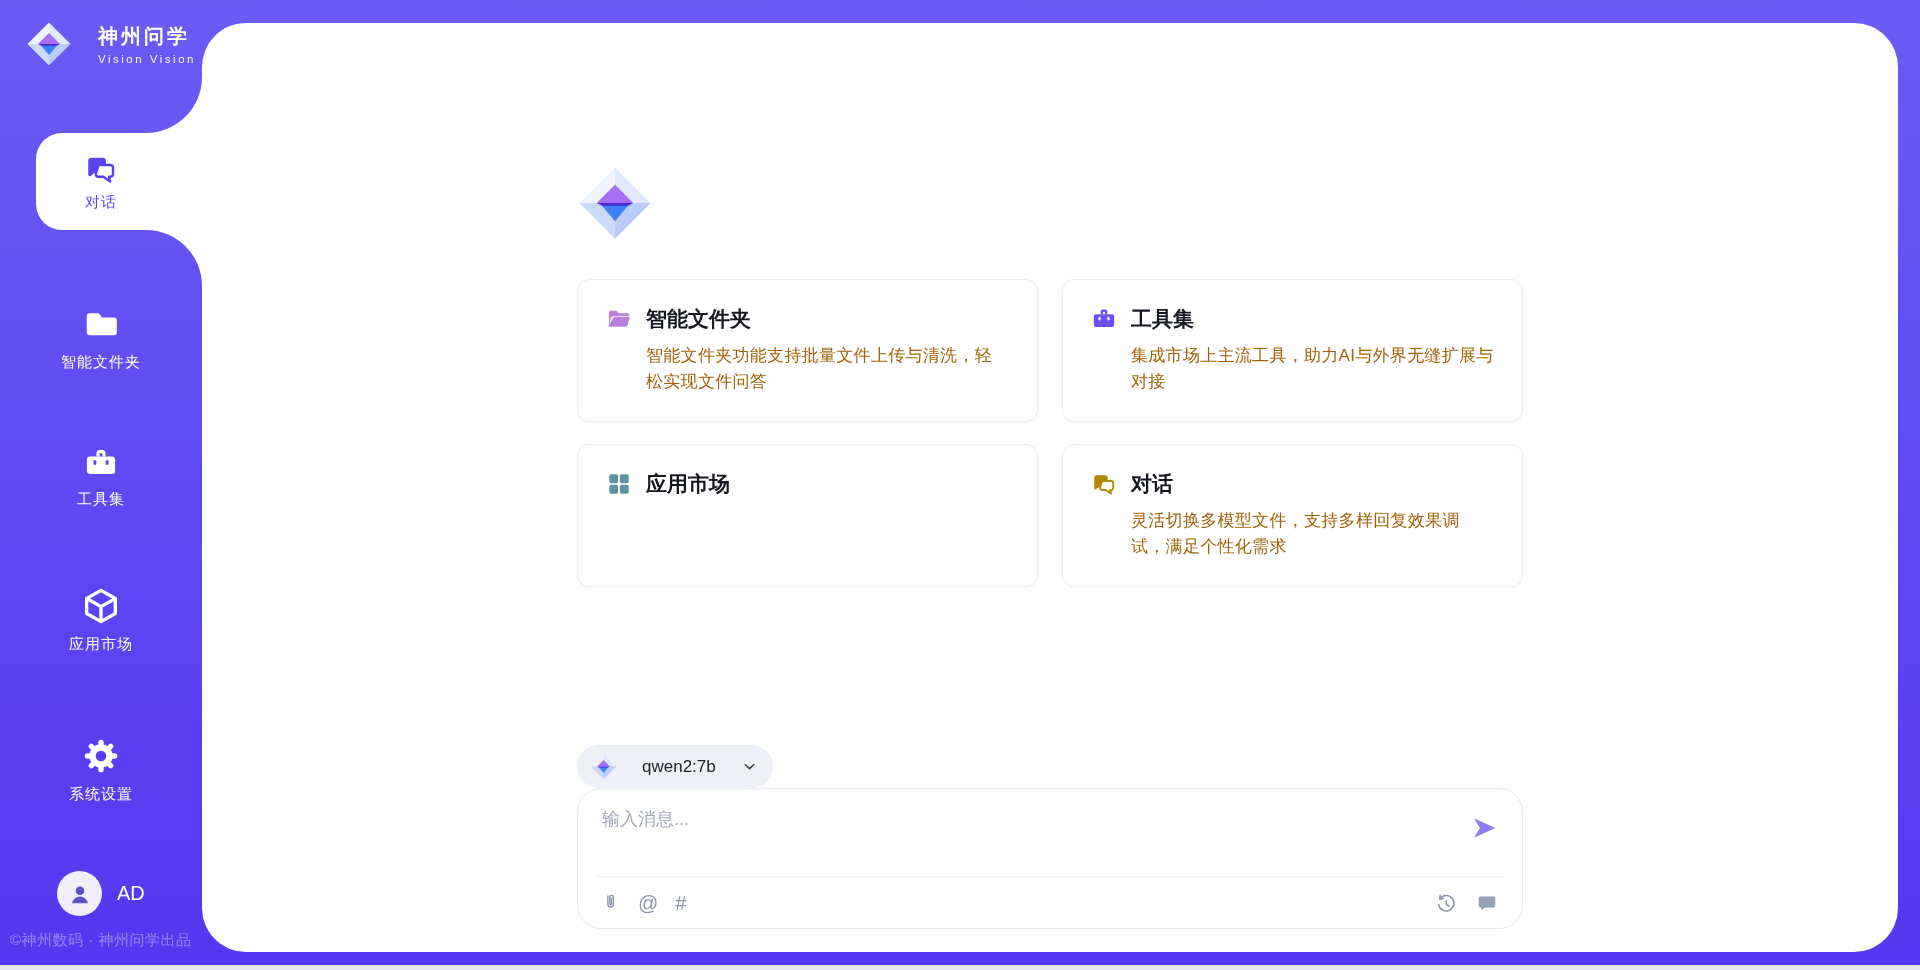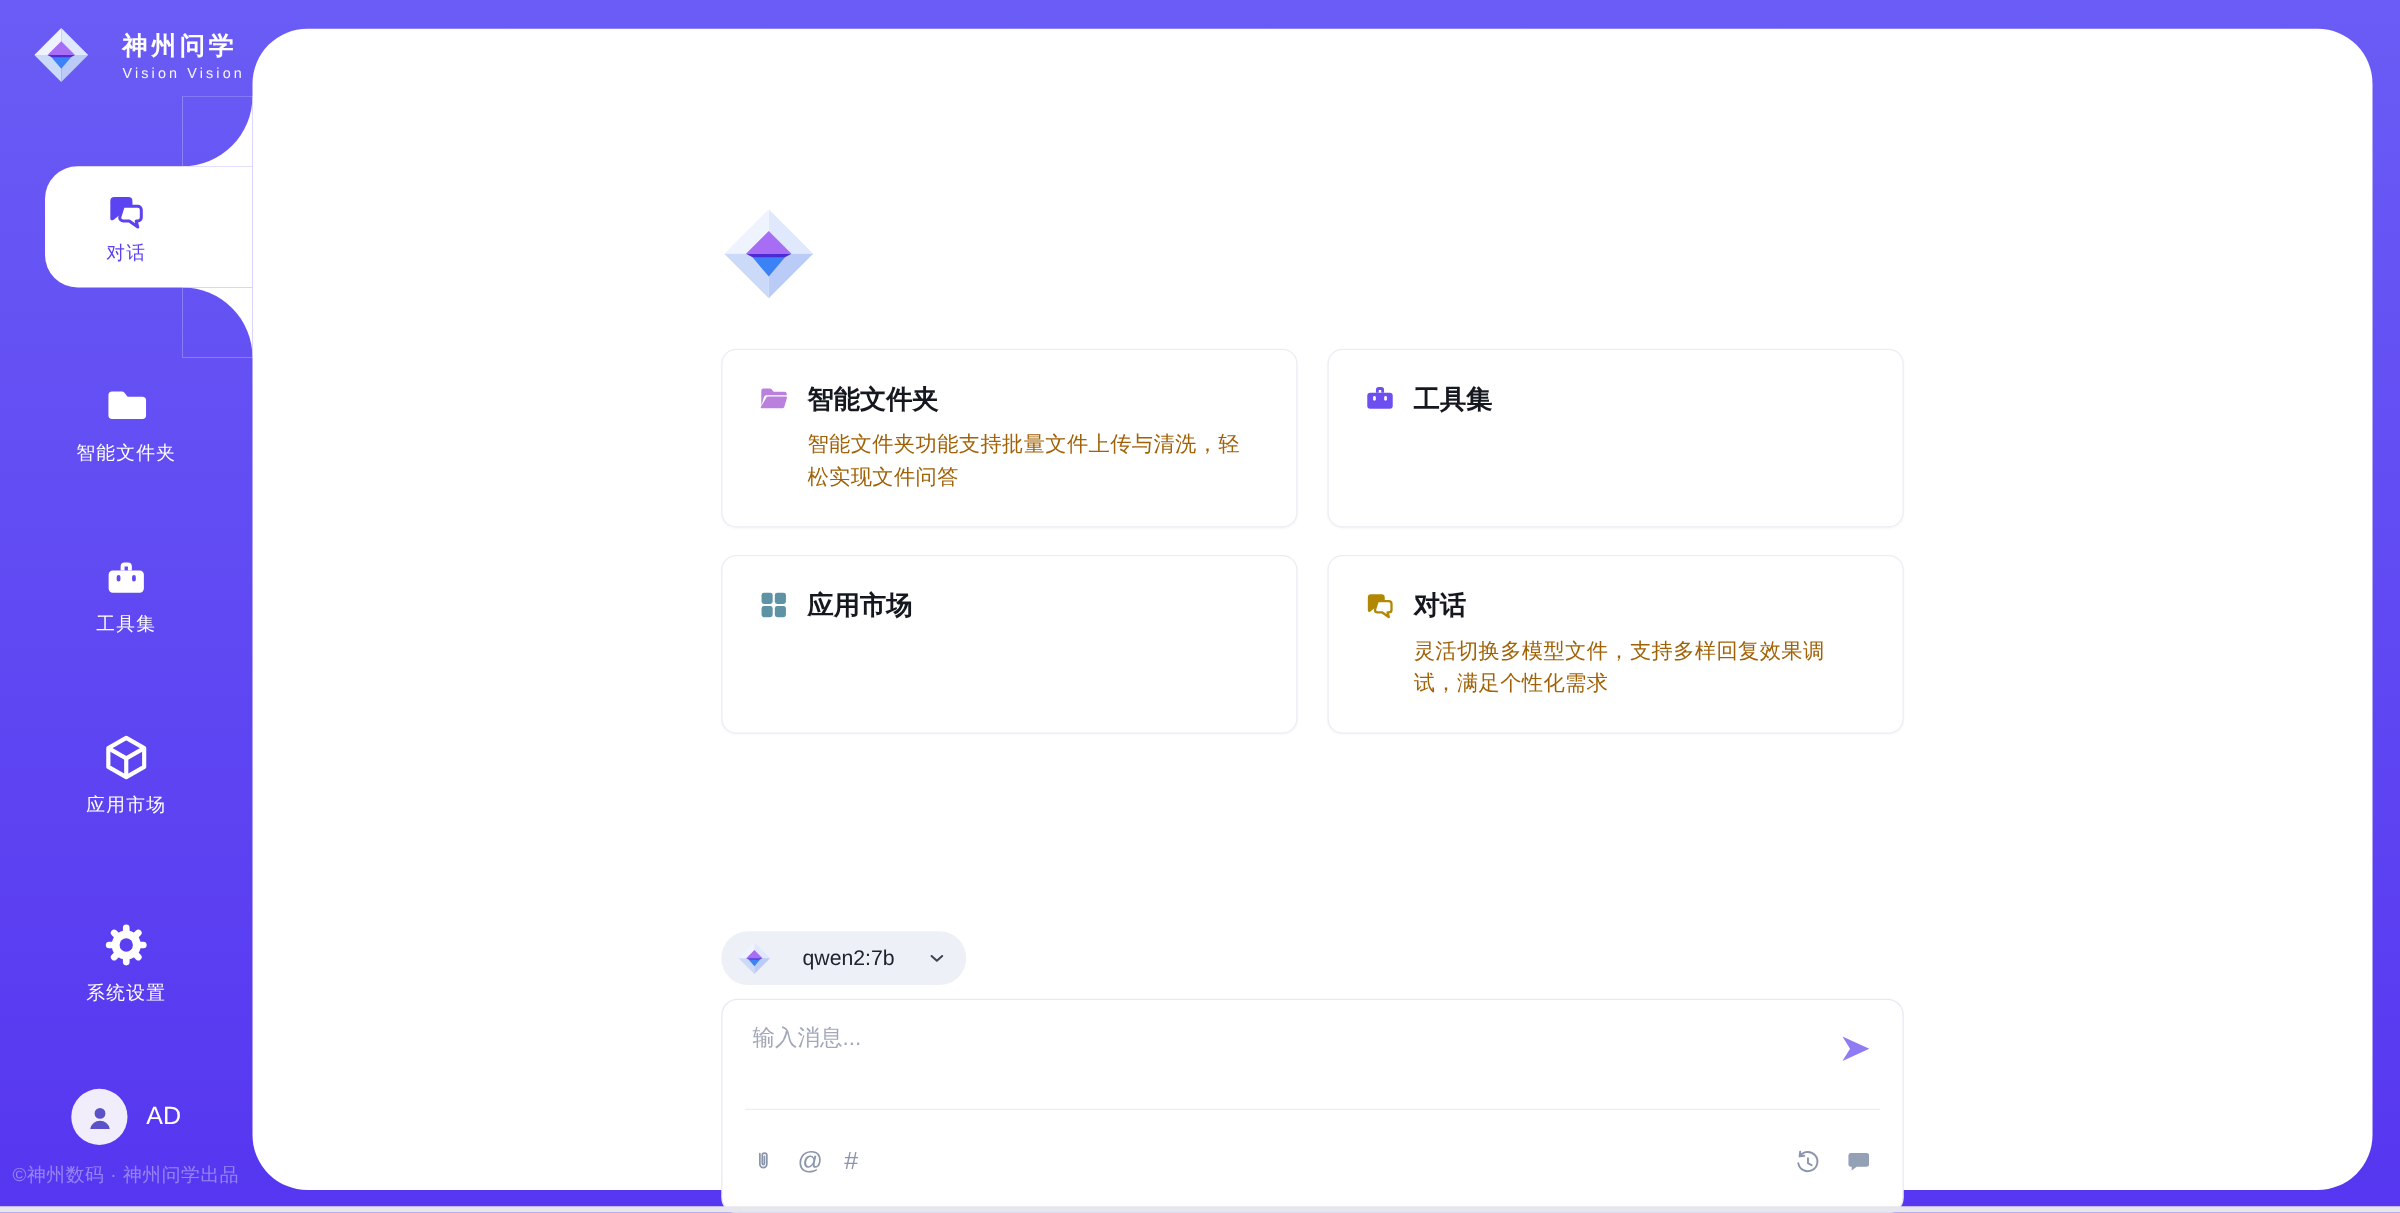--- a/index.html
+++ b/index.html
@@ -41,21 +41,21 @@
   .card{border:1px solid #EBEDF3;border-radius:12px;background:#fff;padding:25px 28px 27px;box-sizing:border-box;
         min-height:128px;cursor:pointer;box-shadow:0 1px 2px rgba(16,24,40,.03);}
   .card-head{display:flex;align-items:center;gap:14px;}
   .card-head svg{width:26px;height:26px;flex:0 0 auto;}
   .card-title{font-size:21px;font-weight:bold;color:#16181F;}
   .card-desc{margin:10px 0 0 40px;font-size:17px;color:#a16207;line-height:1.5;letter-spacing:.3px;}
   .model{margin-top:158px;display:inline-flex;align-items:center;gap:25px;height:43px;padding:0 15px 0 13px;
          border-radius:22px;background:#EEF0F8;cursor:pointer;}
   .model .gemw{width:27px;height:27px;}
   .model .mname{font-size:17px;color:#20222E;}
-  .composer{margin-top:11px;position:relative;height:172px;border:1px solid #E7E9F1;border-radius:13px;box-sizing:border-box;background:#fff;}
+  .composer{position:relative;height:141px;border:1px solid #E7E9F1;border-radius:24px;box-sizing:border-box;background:#fff;}
   .composer textarea{position:absolute;left:22px;top:16px;right:80px;height:58px;border:none;outline:none;resize:none;
          background:transparent;font-family:"Liberation Sans","DejaVu Sans",sans-serif;font-size:18px;color:#333;}
   .composer textarea::placeholder{color:#A2A8BA;}
   .send-btn{position:absolute;right:24px;top:25px;width:28px;height:28px;cursor:pointer;background:none;border:none;padding:0;}
   .comp-divider{position:absolute;left:18px;right:18px;top:87px;border-top:1px solid #ECEEF4;}
   .comp-bottom{position:absolute;left:22px;right:24px;top:88px;bottom:0;display:flex;align-items:center;justify-content:space-between;}
   .left-icons{display:flex;align-items:center;gap:17px;}
   .right-icons{display:flex;align-items:center;gap:19px;}
   .glyph{font-size:20px;color:#8B95AB;cursor:pointer;line-height:1;}
   .icon-btn{cursor:pointer;display:flex;align-items:center;background:none;border:none;padding:0;}
@@ -200,20 +200,21 @@
                 <rect x="2.6" y="7.6" width="18.8" height="11.8" rx="2.2" fill="#fff"></rect>
                 <path d="M9 7.6 V5.4 a2.1 2.1 0 0 1 2.1 -2.1 h1.8 a2.1 2.1 0 0 1 2.1 2.1 v2.2 h-2.1 V5.5 h-1.8 v2.1 z" fill="#fff"></path>
                 <rect x="6.9" y="10" width="2" height="3.4" rx="1" fill="#000"></rect>
                 <rect x="15.1" y="10" width="2" height="3.4" rx="1" fill="#000"></rect>
               </mask>
                 </defs>
               <rect width="24" height="24" fill="#6D4EF0" mask="url(#tbm-card)"></rect>
             </svg>
             <span class="card-title">工具集</span>
           </div>
+          <div class="card-desc">集成市场上主流工具，助力AI与外界无缝扩展与对接</div>
         </div>
 
         <div class="card">
           <div class="card-head">
             <svg viewBox="0 0 24 24">
               <g fill="#5D93A5">
                 <rect x="3" y="3" width="8.2" height="8.2" rx="1.8"></rect>
                 <rect x="12.8" y="3" width="8.2" height="8.2" rx="1.8"></rect>
                 <rect x="3" y="12.8" width="8.2" height="8.2" rx="1.8"></rect>
                 <rect x="12.8" y="12.8" width="8.2" height="8.2" rx="1.8"></rect>

